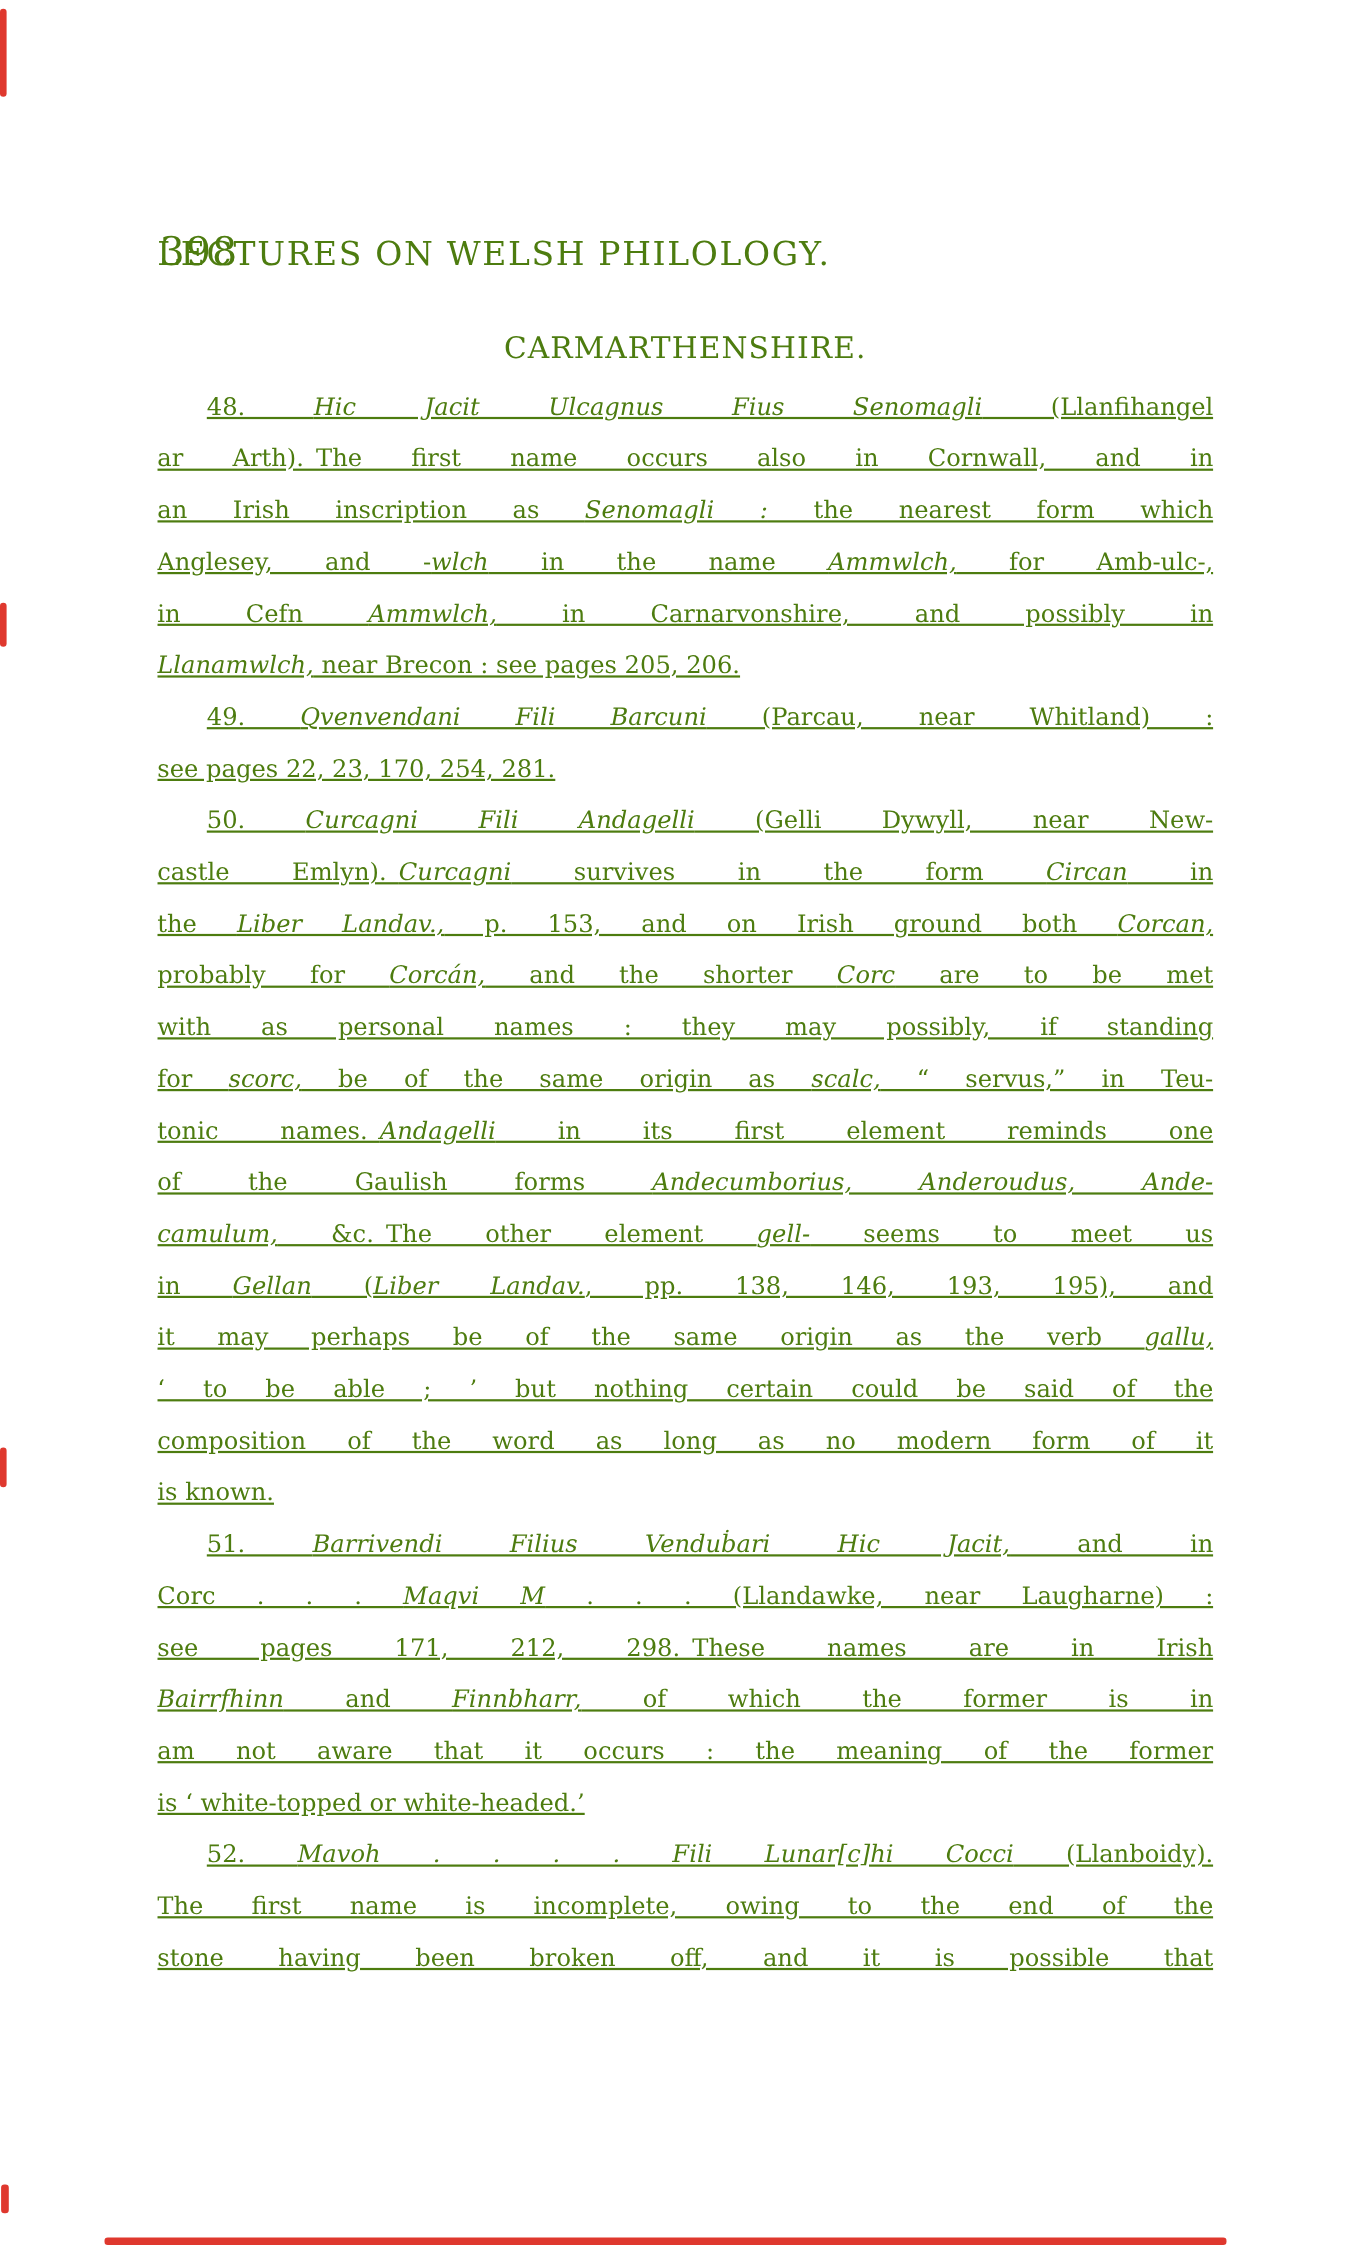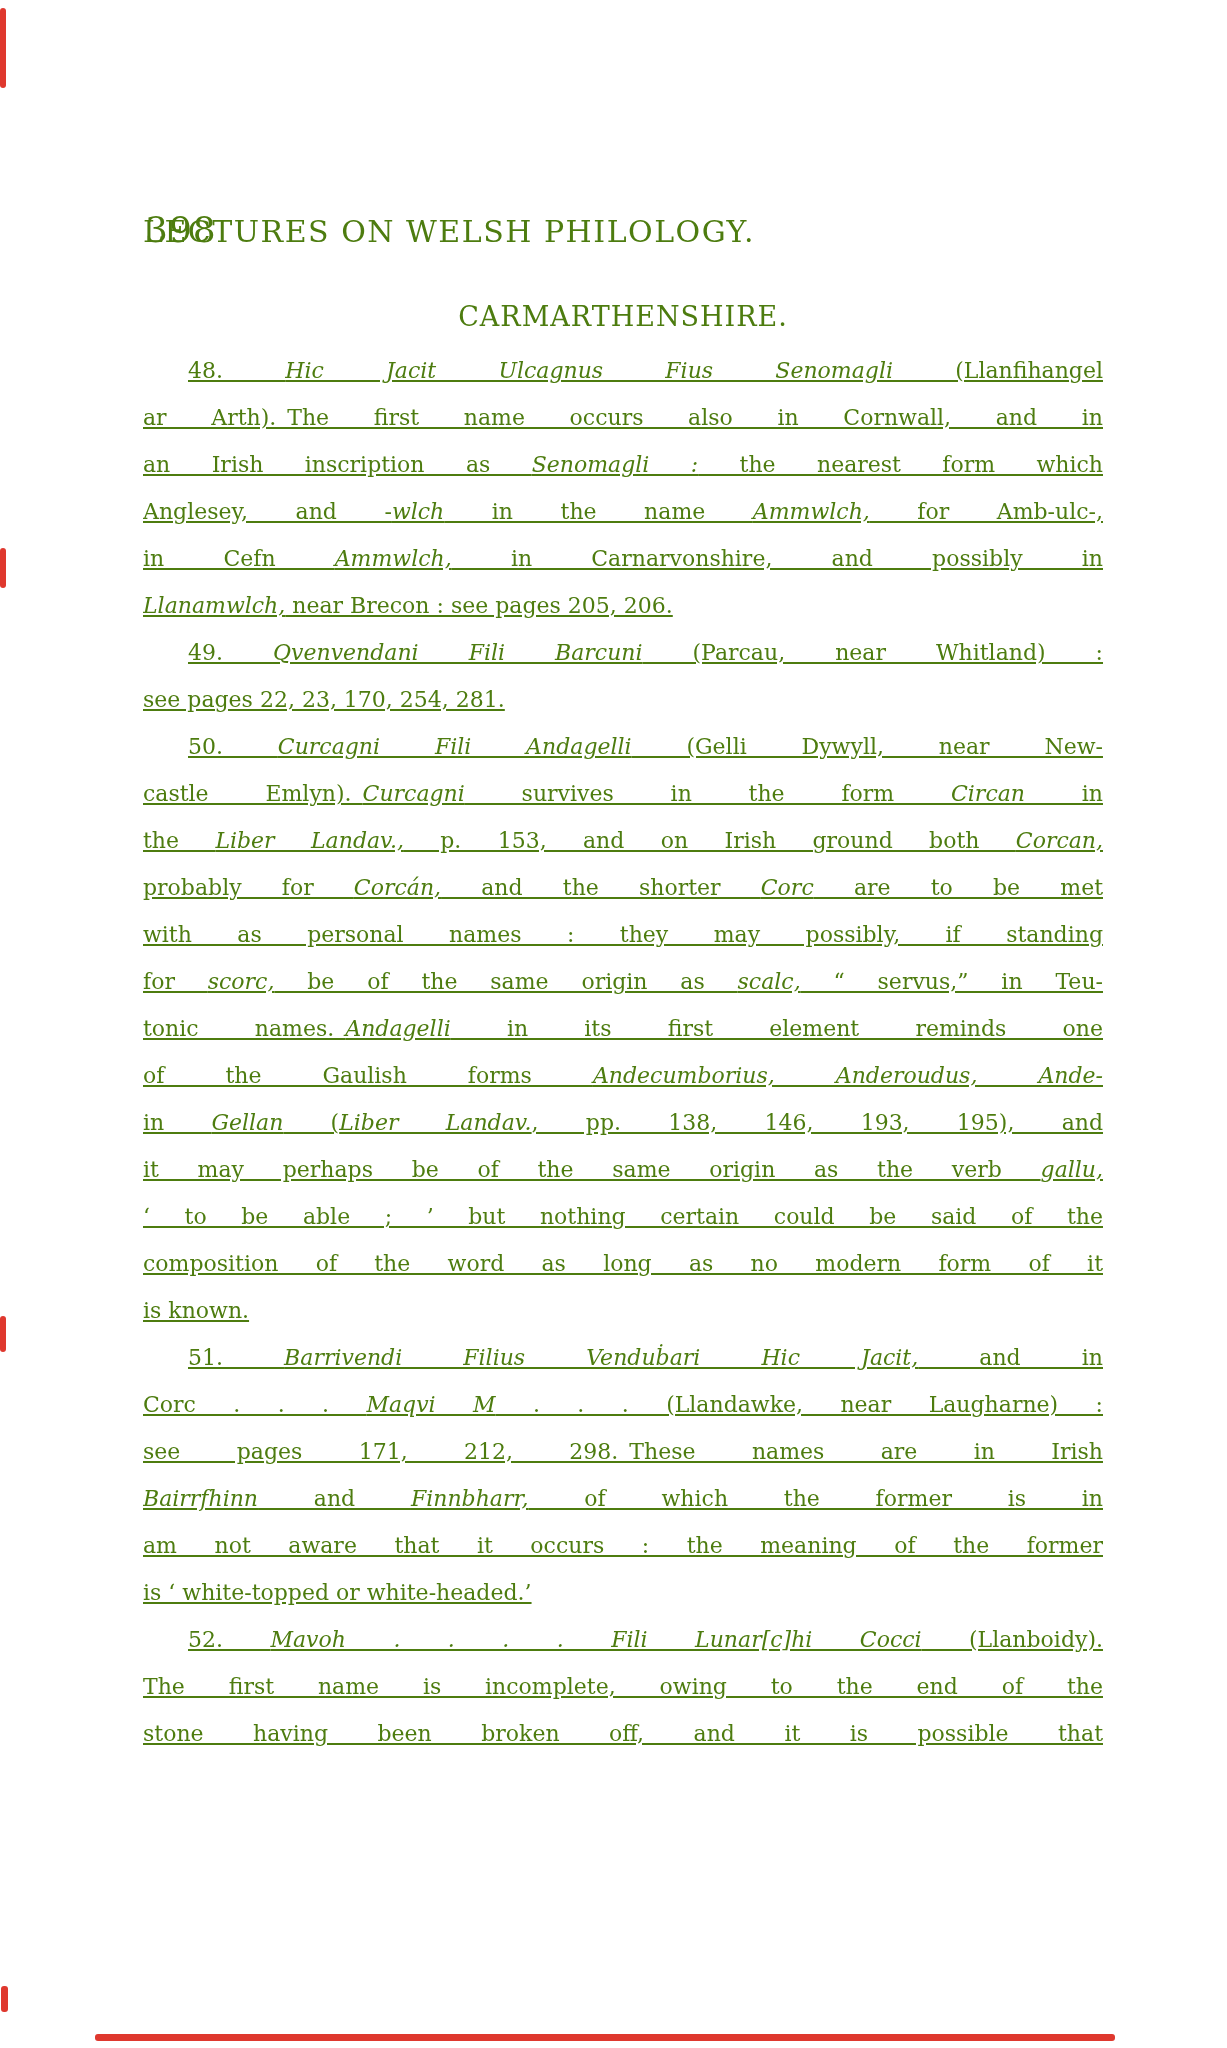--- a/index.html
+++ b/index.html
@@ -95,20 +95,21 @@
       <div class="line ind j"><span>49. </span><span class="it">Qvenvendani Fili Barcuni</span><span> (Parcau, near Whitland) :</span></div>
       <div class="line"><span>see pages 22, 23, 170, 254, 281.</span></div>
       <div class="line ind j"><span>50. </span><span class="it">Curcagni Fili Andagelli</span><span> (Gelli Dywyll, near New-</span></div>
       <div class="line j"><span>castle Emlyn). </span><span class="it">Curcagni</span><span> survives in the form </span><span class="it">Circan</span><span> in</span></div>
       <div class="line j"><span>the </span><span class="it">Liber Landav.,</span><span> p. 153, and on Irish ground both </span><span class="it">Corcan,</span></div>
       <div class="line j"><span>probably for </span><span class="it">Corcán,</span><span> and the shorter </span><span class="it">Corc</span><span> are to be met</span></div>
       <div class="line j"><span>with as personal names : they may possibly, if standing</span></div>
       <div class="line j"><span>for </span><span class="it">scorc,</span><span> be of the same origin as </span><span class="it">scalc,</span><span> “ servus,” in Teu-</span></div>
       <div class="line j"><span>tonic names. </span><span class="it">Andagelli</span><span> in its first element reminds one</span></div>
       <div class="line j"><span>of the Gaulish forms </span><span class="it">Andecumborius, Anderoudus, Ande-</span></div>
+      <div class="line j"><span class="it">camulum,</span><span> &amp;c. The other element </span><span class="it">gell-</span><span> seems to meet us</span></div>
       <div class="line j"><span>in </span><span class="it">Gellan</span><span> (</span><span class="it">Liber Landav.</span><span>, pp. 138, 146, 193, 195), and</span></div>
       <div class="line j"><span>it may perhaps be of the same origin as the verb </span><span class="it">gallu,</span></div>
       <div class="line j"><span>‘ to be able ; ’ but nothing certain could be said of the</span></div>
       <div class="line j"><span>composition of the word as long as no modern form of it</span></div>
       <div class="line"><span>is known.</span></div>
       <div class="line ind j"><span>51. </span><span class="it">Barrivendi Filius Venduḃari Hic Jacit,</span><span> and in</span></div>
       <div class="line j"><span>Corc . . . </span><span class="it">Maqvi M</span><span> . . . (Llandawke, near Laugharne) :</span></div>
       <div class="line j"><span>see pages 171, 212, 298. These names are in Irish</span></div>
       <div class="line j"><span class="it">Bairrfhinn</span><span> and </span><span class="it">Finnbharr,</span><span> of which the former is in</span></div>
       <div class="line j"><span>am not aware that it occurs : the meaning of the former</span></div>

